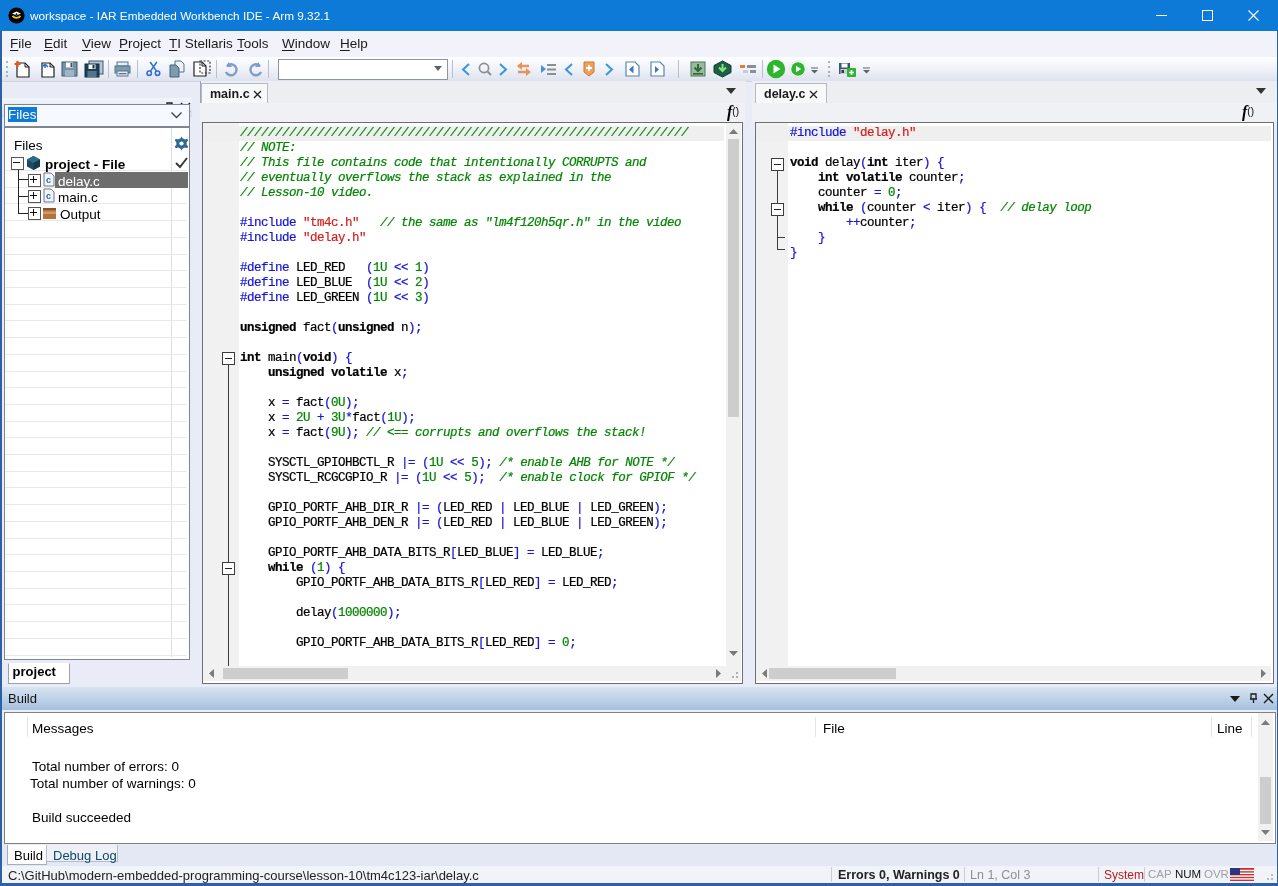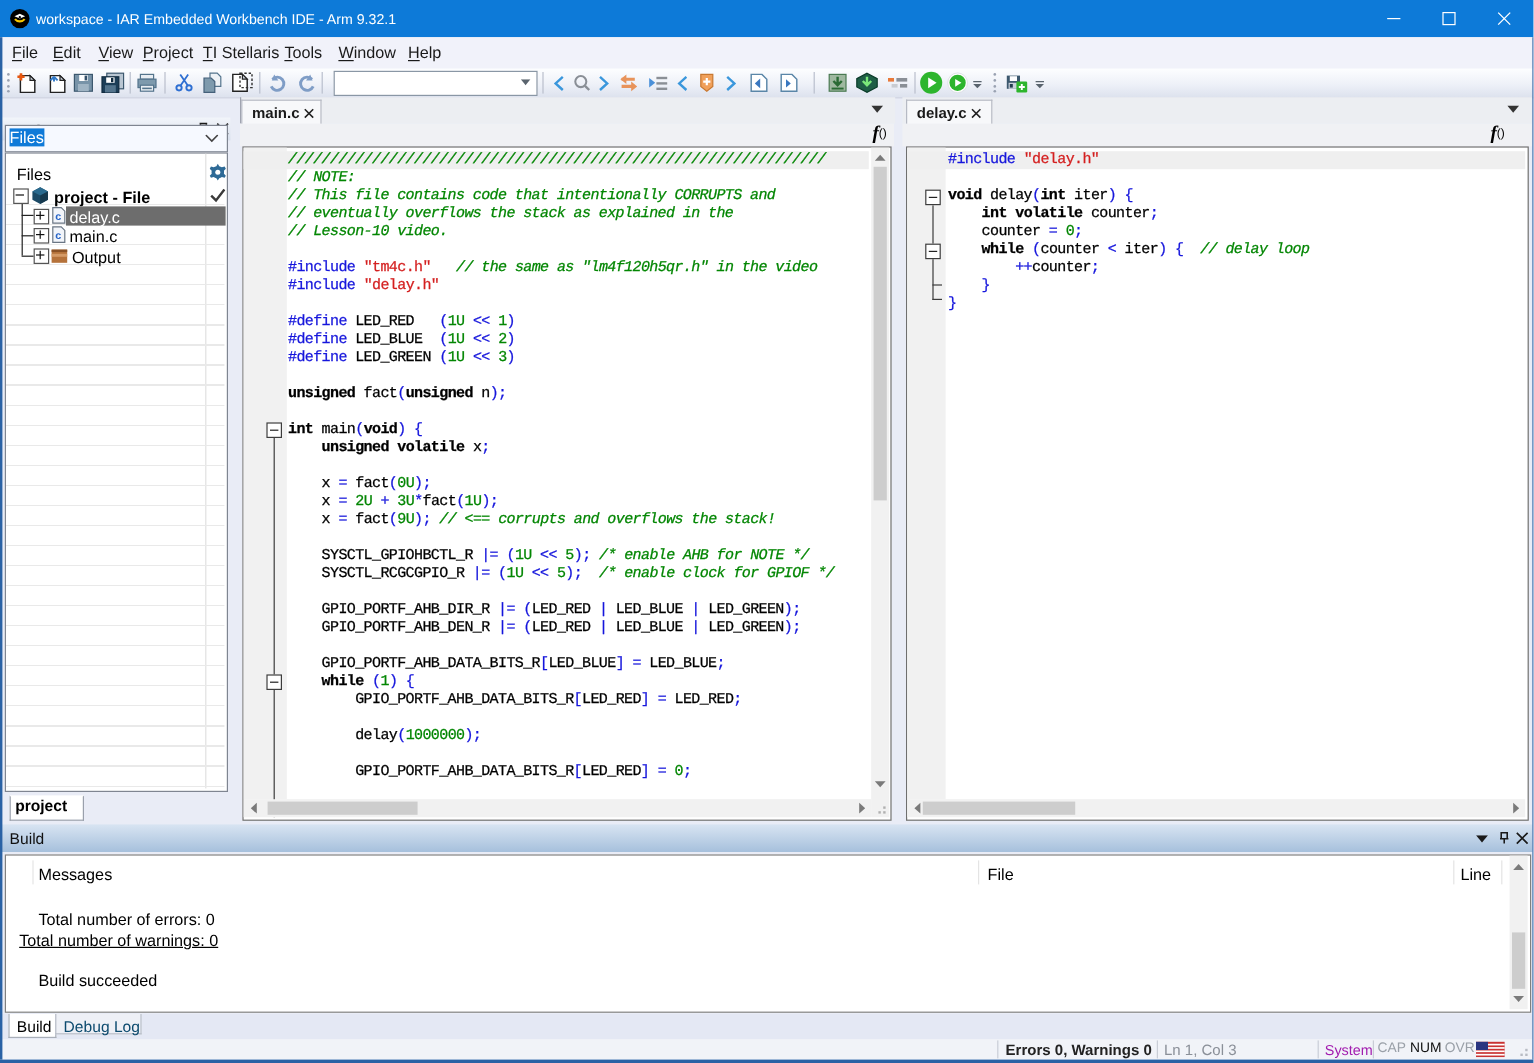--- a/index.html
+++ b/index.html
@@ -468,44 +468,45 @@
 </div>
 <div class="abs" id="bldbox">
  <div style="position:absolute;left:22px;top:4px;width:1px;height:20px;background:#e4e4e4;"></div>
  <div style="position:absolute;left:810px;top:4px;width:1px;height:20px;background:#e4e4e4;"></div>
  <div style="position:absolute;left:1206px;top:4px;width:1px;height:20px;background:#e4e4e4;"></div>
  <div style="position:absolute;left:1246px;top:4px;width:1px;height:20px;background:#e4e4e4;"></div>
  <span style="position:absolute;left:27px;top:8px;">Messages</span>
  <span style="position:absolute;left:818px;top:8px;">File</span>
  <span style="position:absolute;left:1212px;top:8px;">Line</span>
  <span style="position:absolute;left:27px;top:46px;">Total number of errors: 0</span>
- <span style="position:absolute;left:11px;top:63px;text-decoration:underline;">Total number of warnings: 0</span>
+ <span style="position:absolute;left:25px;top:63px;">Total number of warnings: 0</span>
  <span style="position:absolute;left:27px;top:97px;">Build succeeded</span>
  <div class="sb" style="left:1253px;top:0;width:15px;height:128px;"></div>
  <svg style="position:absolute;left:1253px;top:3px" width="15" height="14">
       <path d="M3 9 L7.5 4 L12 9 Z" fill="#7a7a7a"></path>
     </svg>
  <div class="sbt" style="left:1255px;top:64px;width:11px;height:47px;"></div>
  <svg style="position:absolute;left:1253px;top:113px" width="15" height="14">
       <path d="M3 4 L7.5 9 L12 4 Z" fill="#7a7a7a"></path>
     </svg>
 </div>
 <div class="abs" id="bldtabs">
  <div style="position:absolute;left:6px;top:0px;width:38px;height:19px;background:#fff;border:1px solid #a8aeb8;border-top:none;"></div>
  <span style="position:absolute;left:13px;top:3px;">Build</span>
  <div style="position:absolute;left:45px;top:0px;width:70px;height:16px;background:#eef0f6;border:1px solid #b8bec8;border-top:none;"></div>
  <span style="position:absolute;left:52px;top:3px;color:#0c4a6e;">Debug Log</span>
 </div>
 <div class="abs" id="statusbar">
+ <span class="st" style="left:7px;">C:\GitHub\modern-embedded-programming-course\lesson-10\tm4c123-iar\delay.c</span>
  <div class="ssep" style="left:830px"></div>
  <span class="st" style="left:837px;font-weight:bold;font-size:12.5px;">Errors 0, Warnings 0</span>
  <div class="ssep" style="left:963px"></div>
  <span class="st" style="left:969px;color:#8a8f98;font-size:12.5px;">Ln 1, Col 3</span>
  <div class="ssep" style="left:1097px"></div>
- <span class="st" style="left:1103px;color:#a21caf;font-size:12px;">System</span>
+ <span class="st" style="left:1103px;color:#b91c1c;font-size:12px;">System</span>
  <div class="ssep" style="left:1143px"></div>
  <span class="st" style="left:1147px;color:#9aa0a8;font-size:11.5px;">CAP</span>
  <span class="st" style="left:1174px;color:#111;font-size:11.5px;">NUM</span>
  <span class="st" style="left:1203px;color:#9aa0a8;font-size:11.5px;">OVR</span>
  <svg class="st" style="left:1229px;top:2px" width="24" height="13" viewBox="0 0 24 13">
       <rect width="24" height="13" fill="#c93232"></rect>
       <g fill="#fff">
         <rect y="1.8" width="24" height="1.4"></rect>
         <rect y="4.6" width="24" height="1.4"></rect>
         <rect y="7.4" width="24" height="1.4"></rect>

